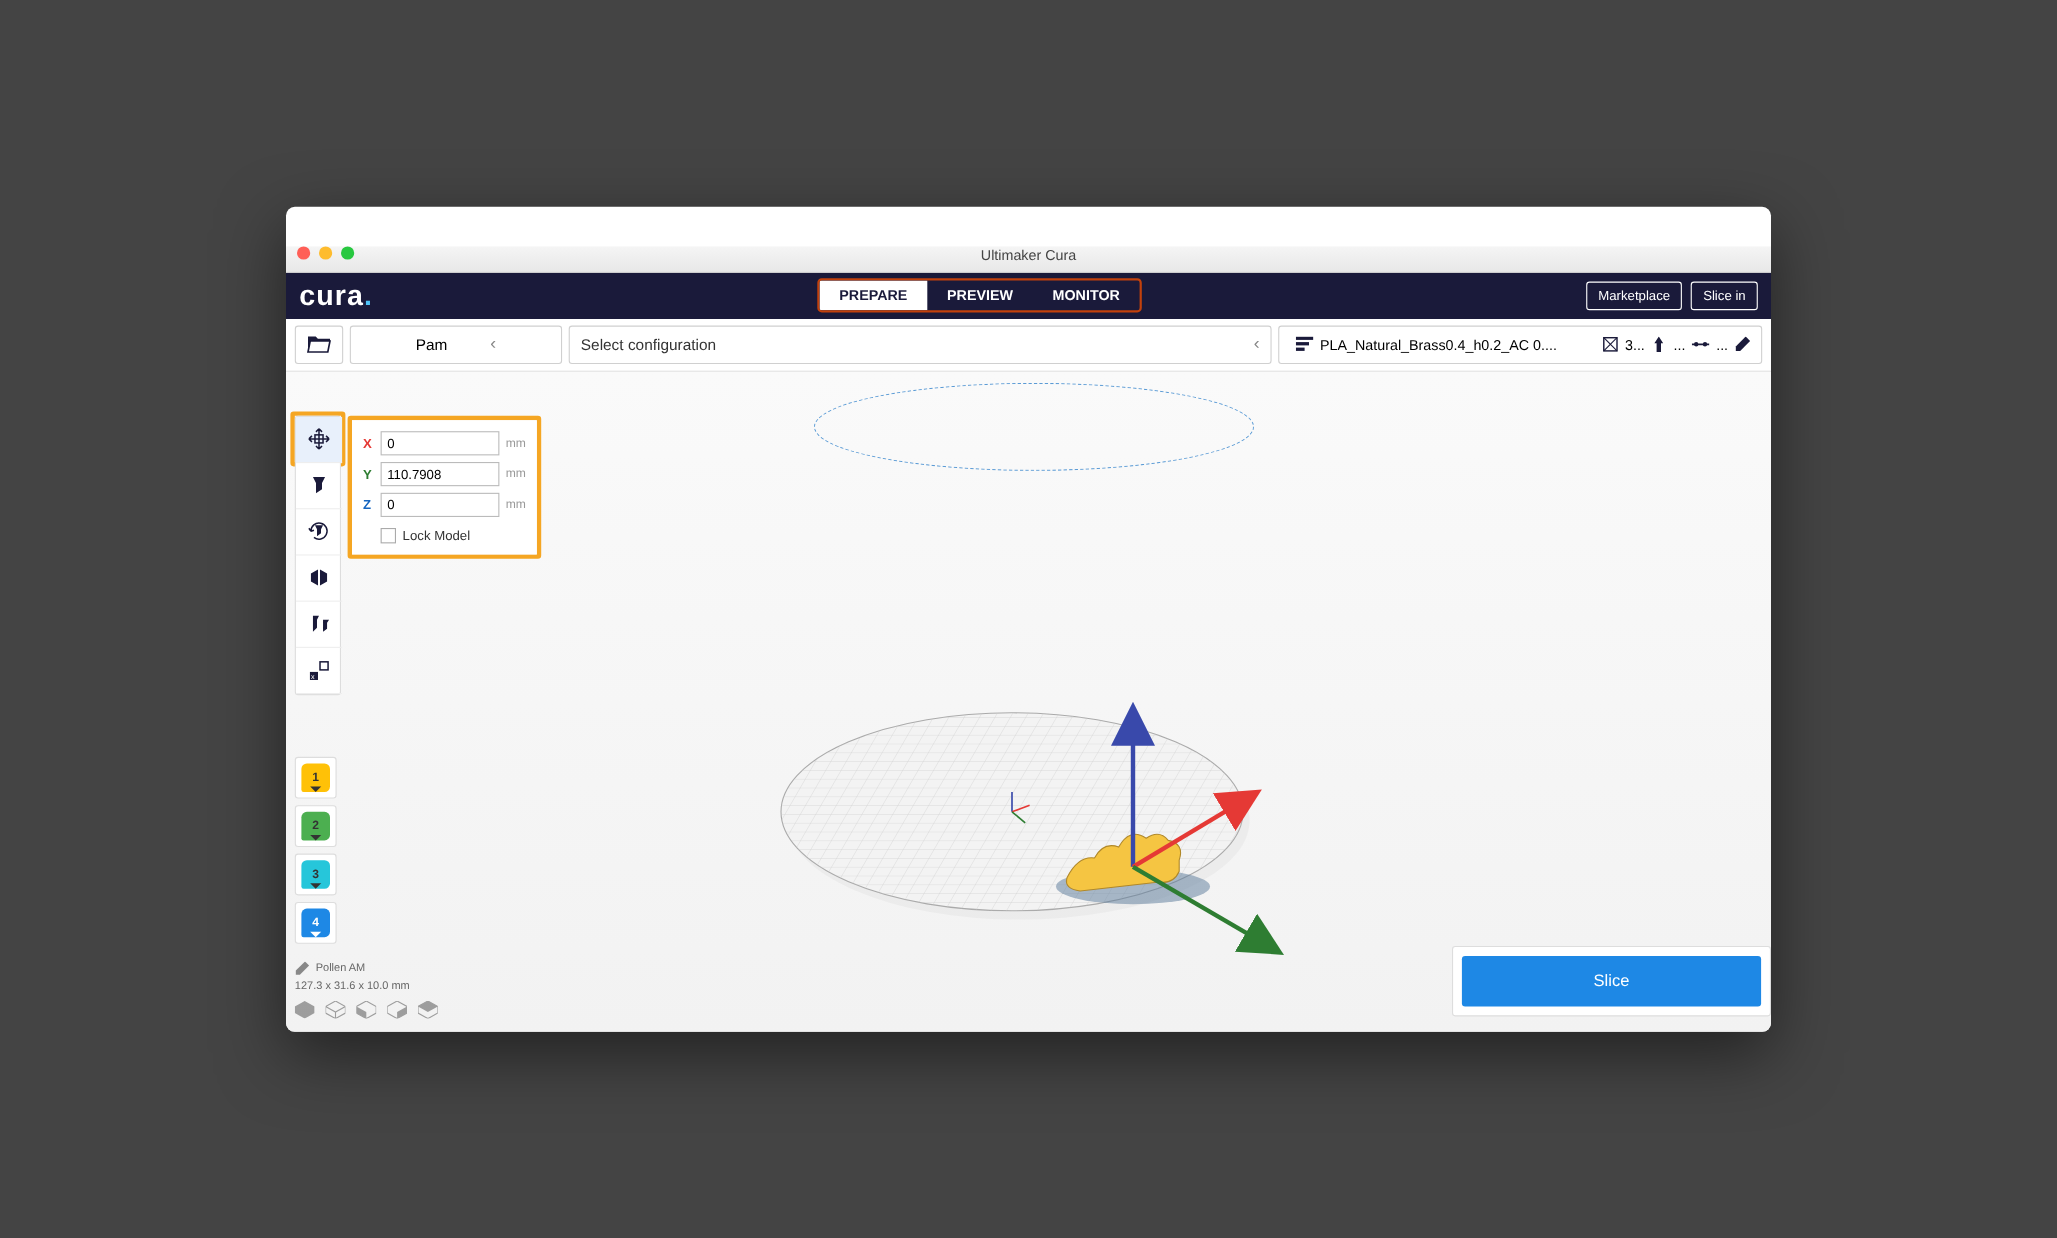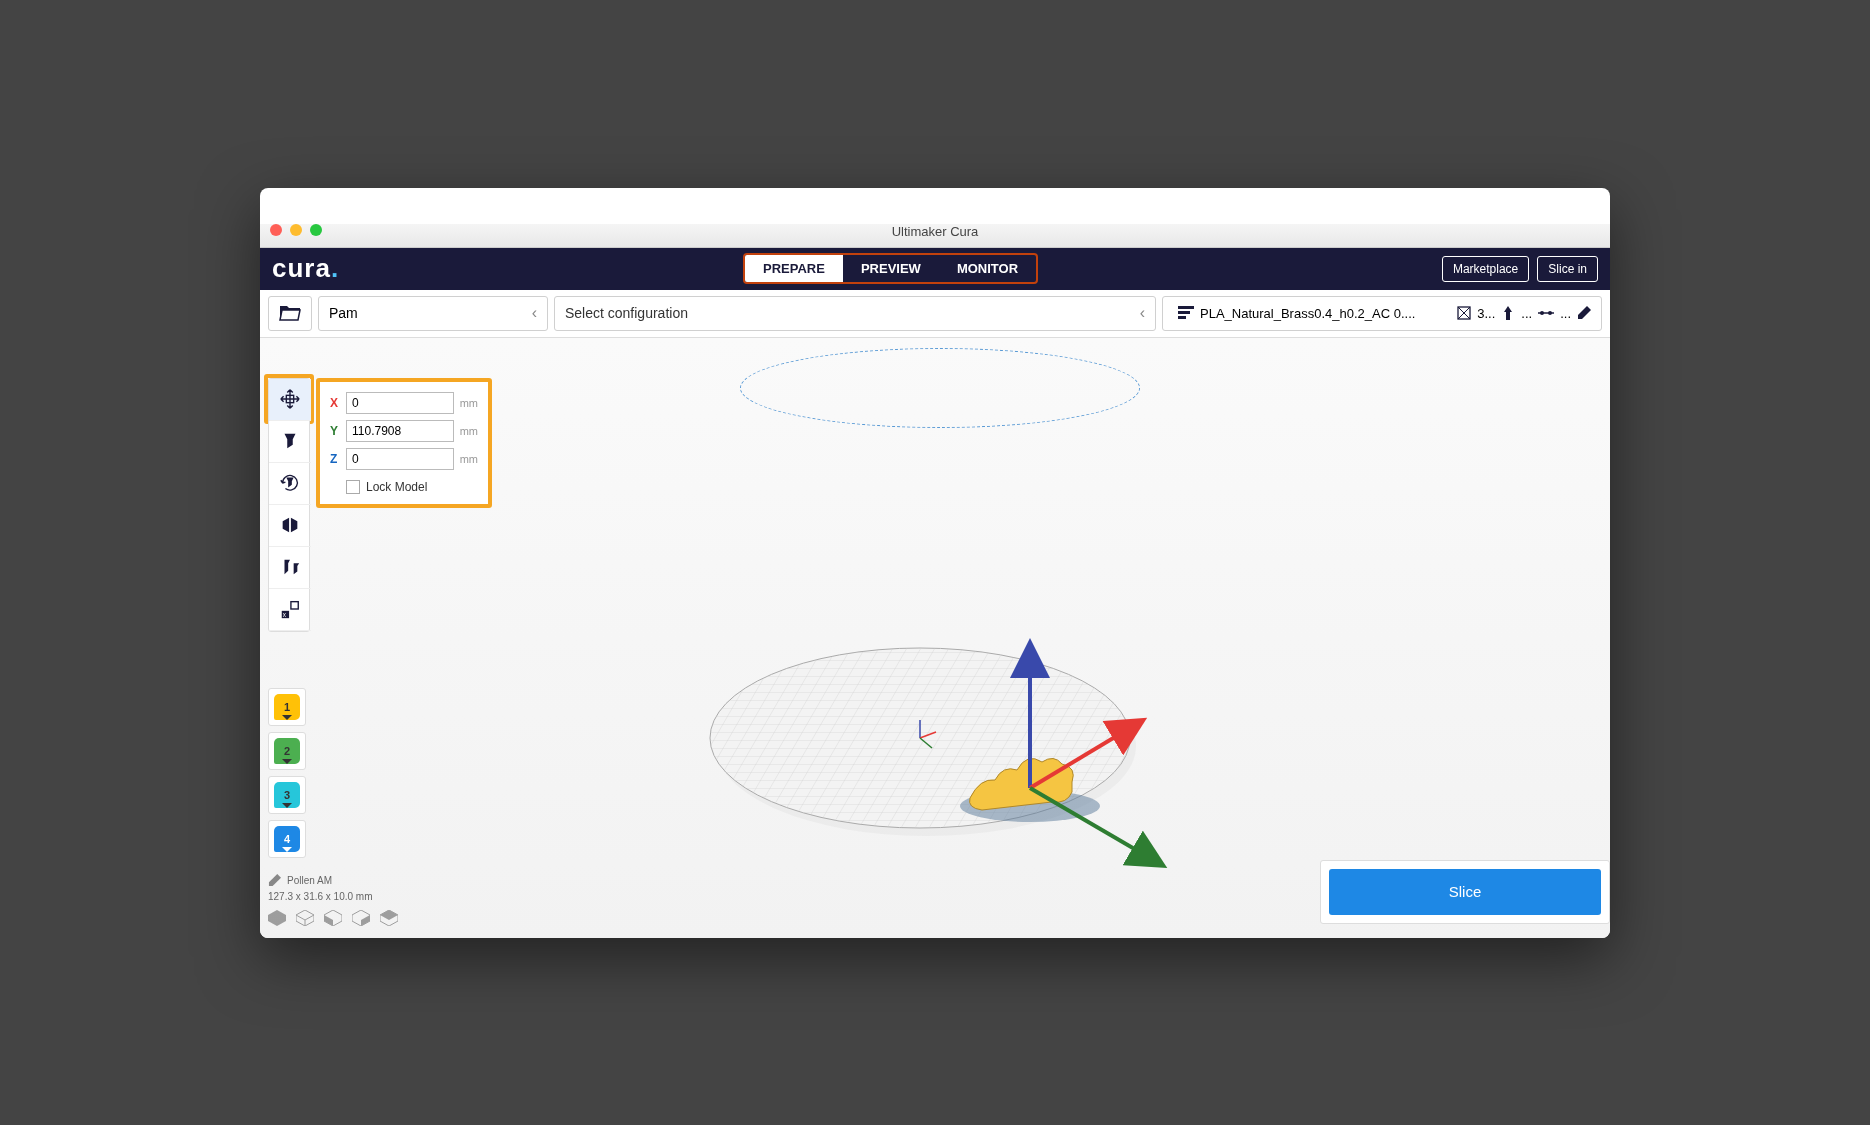--- a/index.html
+++ b/index.html
@@ -21,21 +21,21 @@
 .tabs { display: flex; margin: 0 auto; border: 2px solid #c2410c; border-radius: 4px; overflow: hidden; }
 .tab { padding: 6px 18px; font-size: 13px; font-weight: 600; color: #fff; cursor: pointer; }
 .tab.active { background: #fff; color: #1a1a3a; }
 .hdr-right { display: flex; gap: 8px; }
 .hdr-btn { border: 1px solid #fff; color: #fff; padding: 5px 10px; font-size: 12px; border-radius: 3px; background: transparent; cursor: pointer; }
 
 
 .subheader { height: 48px; background: #fff; border-bottom: 1px solid #ddd; display: flex; align-items: stretch; padding: 6px 8px; gap: 6px; }
 .sub-box { background: #fff; border: 1px solid #d0d0d0; border-radius: 3px; display: flex; align-items: center; padding: 0 10px; cursor: pointer; }
 .open-file { width: 44px; justify-content: center; }
-.printer-box { width: 230px; justify-content: space-between; font-size: 14px; gap: 39px; }
+.printer-box { width: 193px; justify-content: center; font-size: 14px; gap: 39px; }
 .config-box { flex: 1; justify-content: space-between; font-size: 14px; color: #333; }
 .profile-box { width: 440px; gap: 6px; font-size: 13px; overflow: hidden; padding-left: 15px; }
 .chev { font-size: 16px; color: #888; }
 .profile-txt { white-space: nowrap; overflow: hidden; text-overflow: ellipsis; flex: 1; }
 .prof-ic { flex-shrink: 0; }
 
 
 .main { flex: 1; background: linear-gradient(#fafafa,#f2f2f2); position: relative; overflow: hidden; }
 
 

